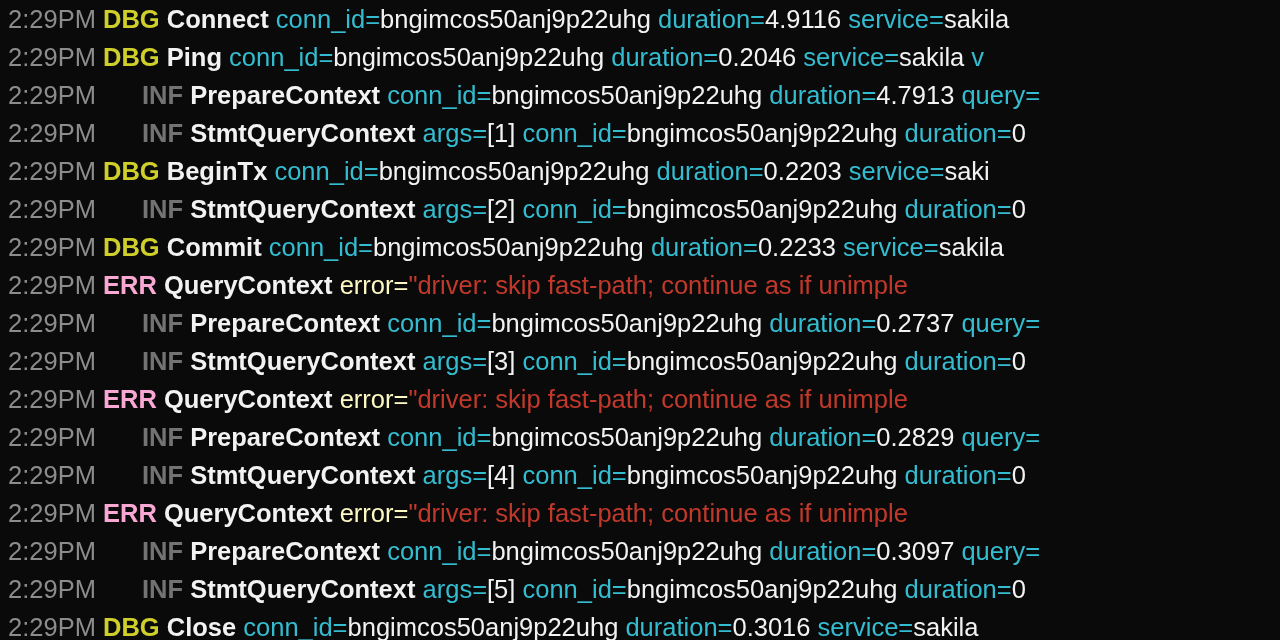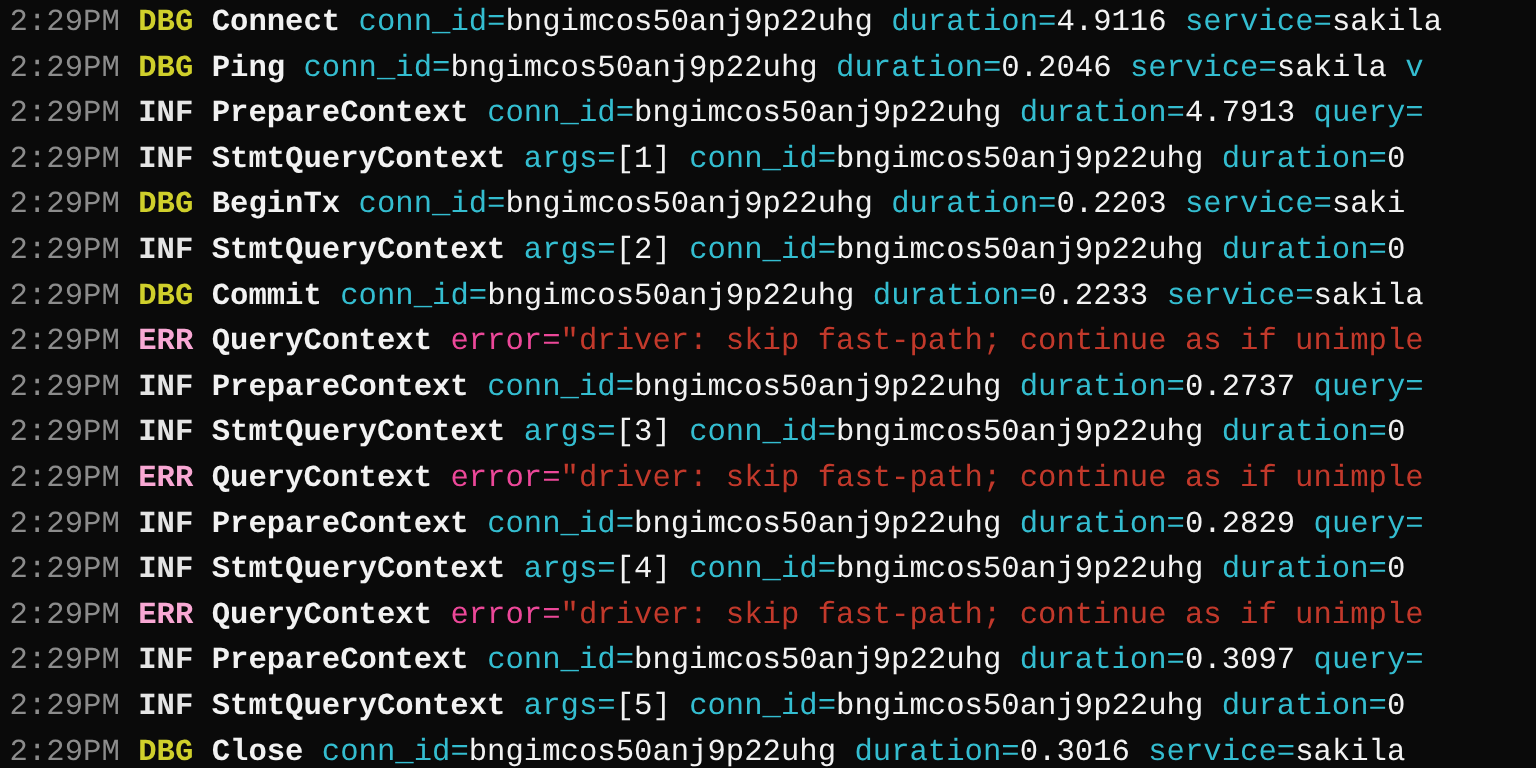--- a/index.html
+++ b/index.html
@@ -10,21 +10,21 @@
     width: 1280px;
     height: 640px;
     overflow: hidden;
   }
   #terminal {
     width: 1280px;
     height: 640px;
     background: #0a0a0a;
     overflow: hidden;
     position: relative;
-    font-family: Liberation Mono, monospace;
+    font-family: Liberation Sans, sans-serif;
     font-size: 25.5px;
     line-height: 38px;
     letter-spacing: 0px;
     padding-top: 0px;
     box-sizing: border-box;
   }
   .log-line {
     white-space: pre;
     height: 38px;
     line-height: 38px;
@@ -32,32 +32,32 @@
     overflow: hidden;
     text-overflow: clip;
   }
   .seg { white-space: pre; }
 
   
   .ts { color: #8c8c8c; }
 
   
   .lvl-dbg { color: #cfcf2b; font-weight: bold; }
-  .lvl-inf { color: #e5e5e5; font-weight: bold; }
+  .lvl-inf { color: #737373; font-weight: bold; margin-left: 39px; }
   .lvl-err { color: #f9a8d4; font-weight: bold; }
 
   
   .msg { color: #f2f2f2; font-weight: bold; }
 
   
   .key { color: #34bdd0; }
   .val { color: #f2f2f2; }
 
   
-  .key-err { color: #ec4899; }
+  .key-err { color: #fef9c3; }
   .val-err { color: #c2392b; }
 </style>
 </head>
 <body>
 
 <div id="terminal">
     <div class="log-line"><span class="seg ts">2:29PM</span><span class="seg "> </span><span class="seg lvl-dbg">DBG</span><span class="seg "> </span><span class="seg msg">Connect</span><span class="seg "> </span><span class="seg key">conn_id=</span><span class="seg val">bngimcos50anj9p22uhg</span><span class="seg "> </span><span class="seg key">duration=</span><span class="seg val">4.9116</span><span class="seg "> </span><span class="seg key">service=</span><span class="seg val">sakila</span></div>
     <div class="log-line"><span class="seg ts">2:29PM</span><span class="seg "> </span><span class="seg lvl-dbg">DBG</span><span class="seg "> </span><span class="seg msg">Ping</span><span class="seg "> </span><span class="seg key">conn_id=</span><span class="seg val">bngimcos50anj9p22uhg</span><span class="seg "> </span><span class="seg key">duration=</span><span class="seg val">0.2046</span><span class="seg "> </span><span class="seg key">service=</span><span class="seg val">sakila</span><span class="seg "> </span><span class="seg key">v</span></div>
     <div class="log-line"><span class="seg ts">2:29PM</span><span class="seg "> </span><span class="seg lvl-inf">INF</span><span class="seg "> </span><span class="seg msg">PrepareContext</span><span class="seg "> </span><span class="seg key">conn_id=</span><span class="seg val">bngimcos50anj9p22uhg</span><span class="seg "> </span><span class="seg key">duration=</span><span class="seg val">4.7913</span><span class="seg "> </span><span class="seg key">query=</span></div>
     <div class="log-line"><span class="seg ts">2:29PM</span><span class="seg "> </span><span class="seg lvl-inf">INF</span><span class="seg "> </span><span class="seg msg">StmtQueryContext</span><span class="seg "> </span><span class="seg key">args=</span><span class="seg val">[1]</span><span class="seg "> </span><span class="seg key">conn_id=</span><span class="seg val">bngimcos50anj9p22uhg</span><span class="seg "> </span><span class="seg key">duration=</span><span class="seg val">0</span></div>

